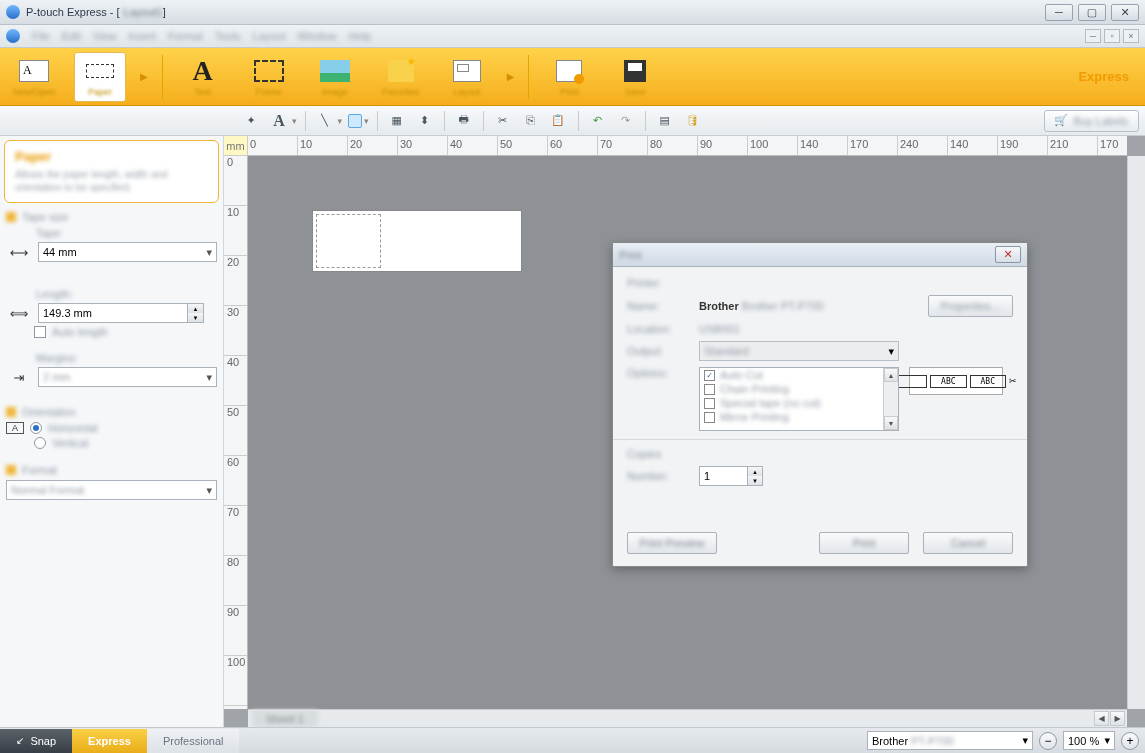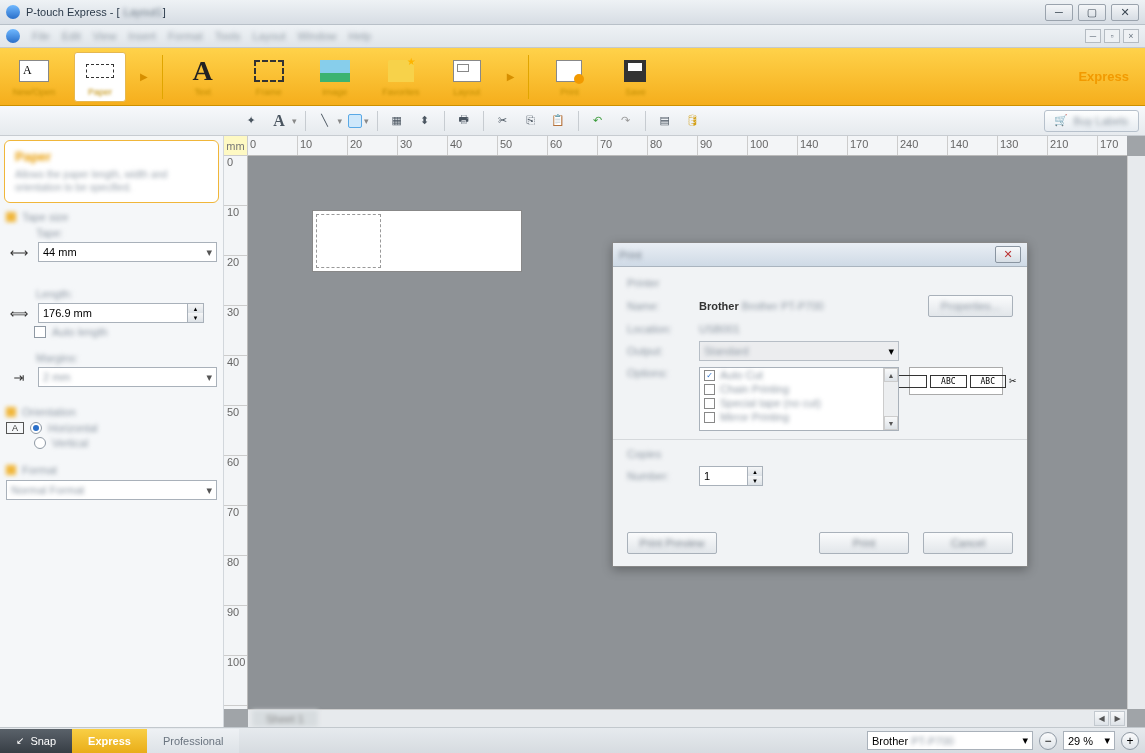--- a/index.html
+++ b/index.html
@@ -281,21 +281,21 @@
           <span class="dd">▾</span>
       </div>
     </div>
     <div style="height:20px;"></div>
     <div class="sp-row">
         <span class="blurtxt" style="margin-left:30px;">Length:</span>
       </div>
     <div class="sp-row">
       <div class="sp-icon">⟺</div>
       <div class="sp-spinner">
-        <span>176.9 mm</span>
+        <span>149.3 mm</span>
         <div class="spin">
             <div>▲</div>
             <div>▼</div>
           </div>
       </div>
     </div>
     <div class="sp-row" style="margin-left:30px;">
       <div class="chk"></div>
       <span class="blurtxt">Auto length</span>
     </div>
@@ -349,21 +349,21 @@
           <span>50</span>
           <span>60</span>
           <span>70</span>
           <span>80</span>
           <span>90</span>
           <span>100</span>
           <span>140</span>
           <span>170</span>
           <span>240</span>
           <span>140</span>
-          <span>130</span>
+          <span>190</span>
           <span>210</span>
           <span>170</span>
         </div>
     </div>
     <div class="vruler">
       <div class="vruler-labels" id="vruler-labels">
           <span>0</span>
           <span>10</span>
           <span>20</span>
           <span>30</span>
@@ -489,18 +489,18 @@
   <div class="mode-tab pro">
       <span>Professional</span>
     </div>
   <div class="status-right">
     <div class="printer-combo">
       <span><span>Brother</span> <span class="blurtxt">PT-P700</span></span>
         <span>▾</span>
     </div>
     <div class="zbtn">−</div>
     <div class="zoom-combo">
-        <span>29 %</span>
+        <span>100 %</span>
         <span>▾</span>
       </div>
     <div class="zbtn">+</div>
   </div>
 </div>
 
 </body></html>

